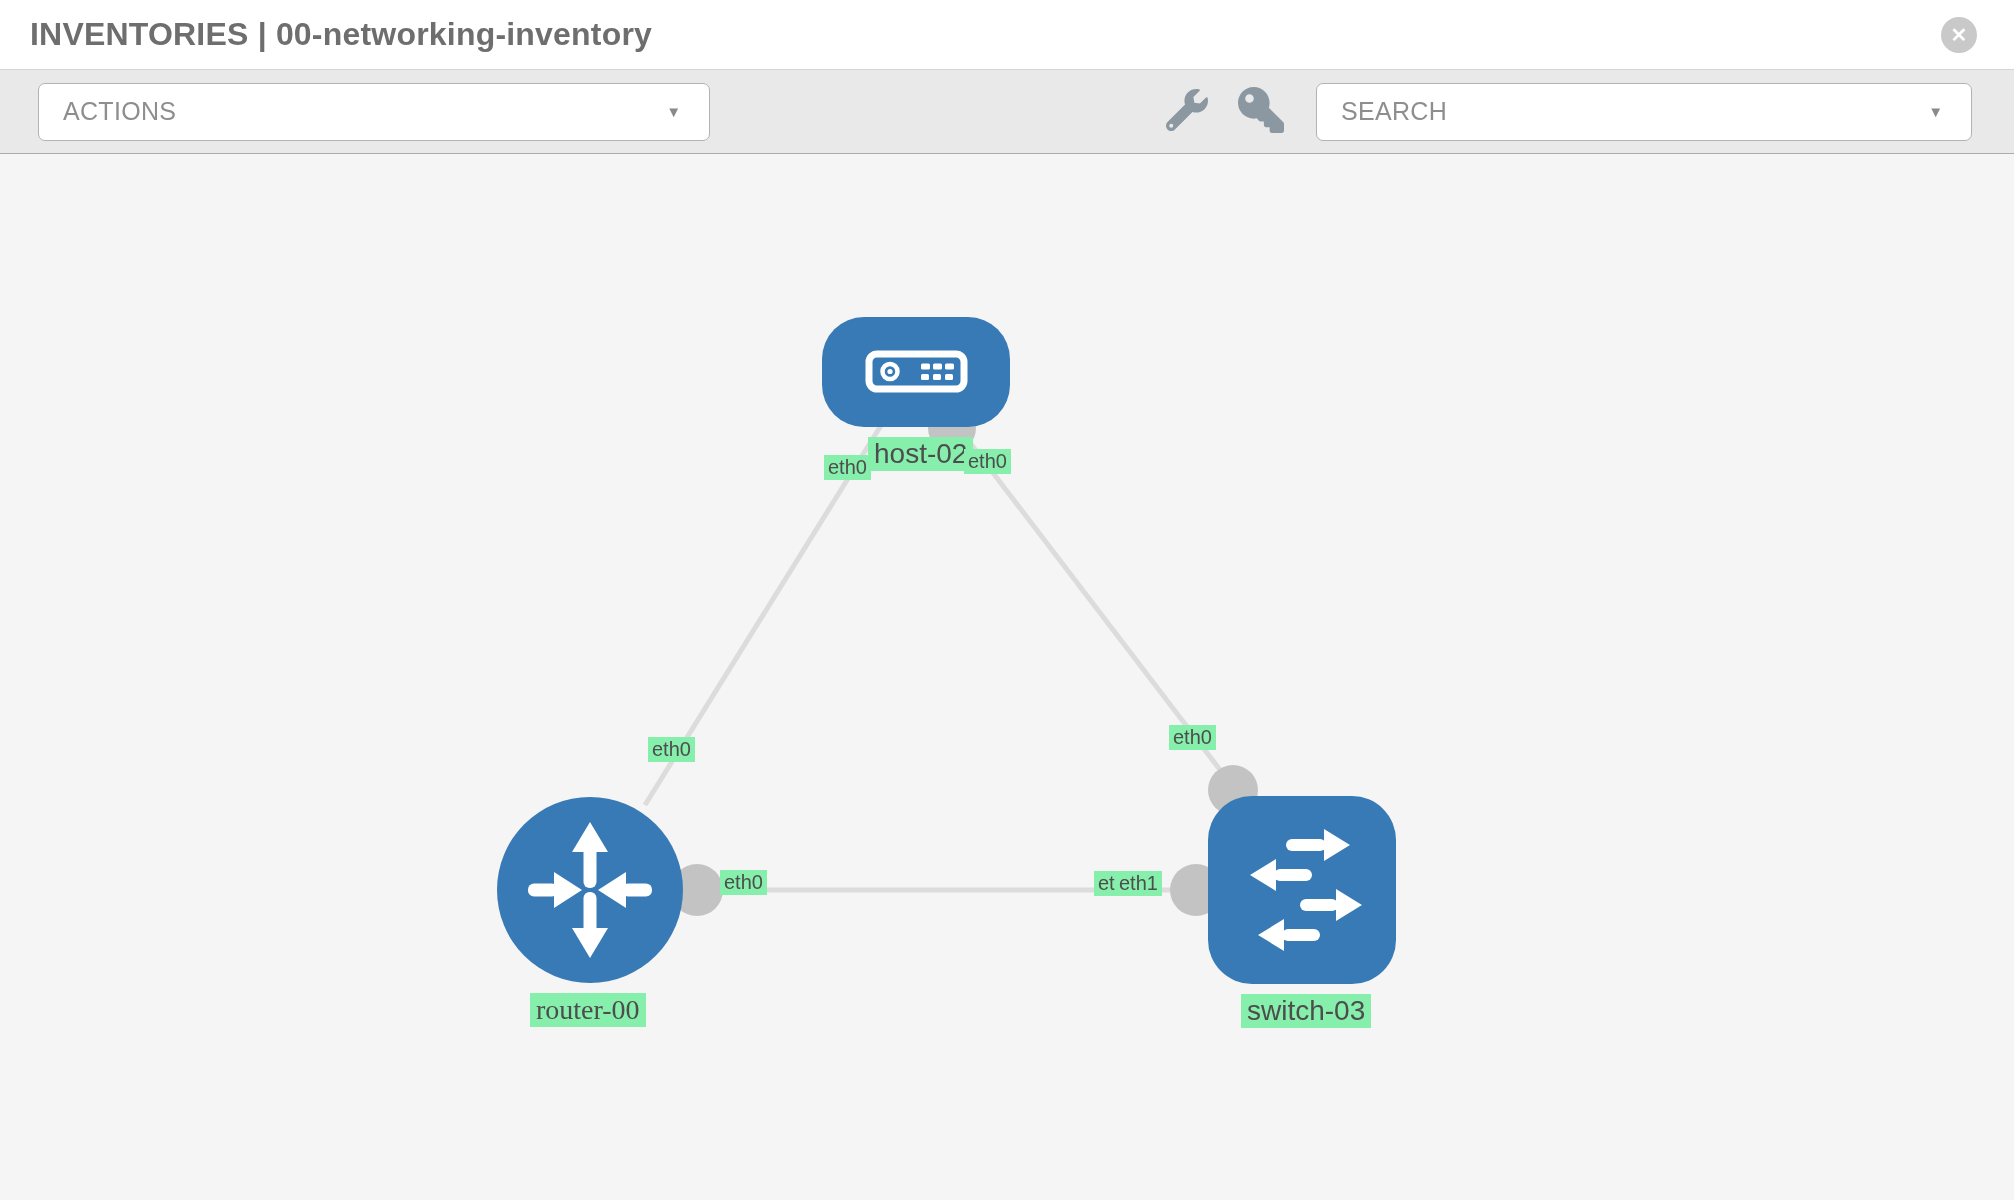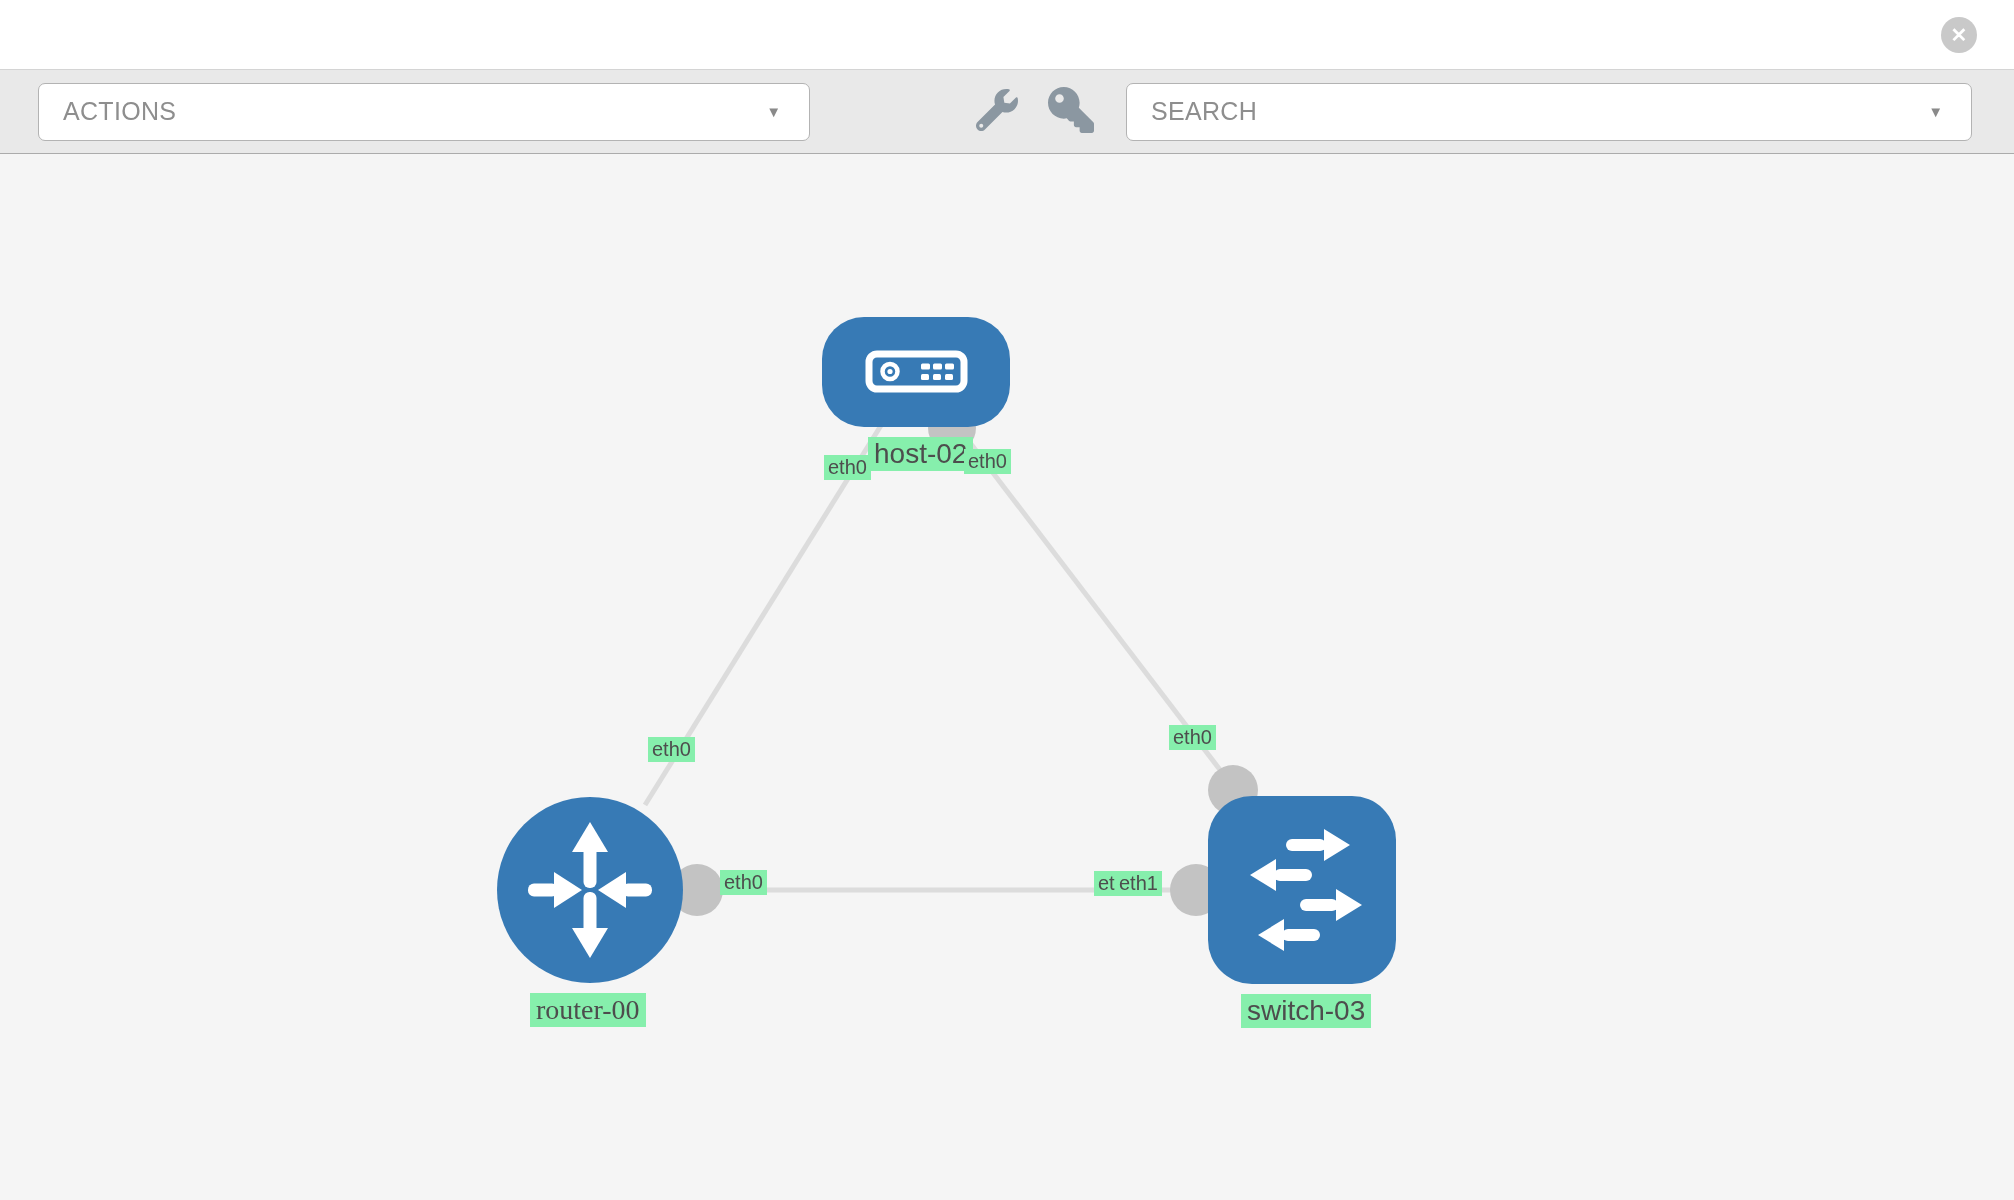--- a/index.html
+++ b/index.html
@@ -16,22 +16,22 @@
                cursor:pointer; line-height:1; }
 
   
   .toolbar { height:84px; background:#e9e9e9; border-bottom:1px solid #ababab;
              display:flex; align-items:center; padding:0 42px 0 38px; }
   .select-box { height:58px; background:#fff; border:1px solid #b3b3b3;
                 border-radius:7px; display:flex; align-items:center;
                 padding:0 28px 0 24px; cursor:pointer; }
   .select-box .lbl { font-size:25px; color:#8e8e8e; letter-spacing:.3px; }
   .select-box .caret { margin-left:auto; font-size:15px; color:#8a8a8a; }
-  .actions-box { width:772px; }
-  .search-box  { width:846px;gap:36px; }
+  .actions-box { width:672px; }
+  .search-box  { width:656px;gap:36px; }
   .tool-icons { margin-left:auto; margin-right:31px; display:flex;
                 align-items:center; gap:26px; }
   .tool-btn { width:48px; height:48px; display:flex; align-items:center;
               justify-content:center; cursor:pointer; }
   .tool-btn svg { fill:#8b97a1; }
 
   
   .canvas { position:relative; width:2014px; height:1045px; background:#f5f5f5; }
   .canvas svg.topo { position:absolute; left:0; top:0; }
 
@@ -52,20 +52,21 @@
   .zoom-track { position:absolute; left:70px; top:51px; width:268px; height:20px;
                 background:#fff; border:2px solid #b9b9b9; border-radius:11px;
                 cursor:pointer; }
   .zoom-thumb { position:absolute; left:155px; top:43px; width:36px; height:36px;
                 border-radius:50%; background:#377ab5; cursor:grab; }
 </style>
 </head>
 <body>
 
 <div class="header">
+  <div class="title">INVENTORIES | 00-networking-inventory</div>
   <div class="close-btn">
     <span>✕</span>
   </div>
 </div>
 
 <div class="toolbar">
   <div class="select-box actions-box">
     <span class="lbl">ACTIONS</span>
     <span class="caret">▼</span>
   </div>

